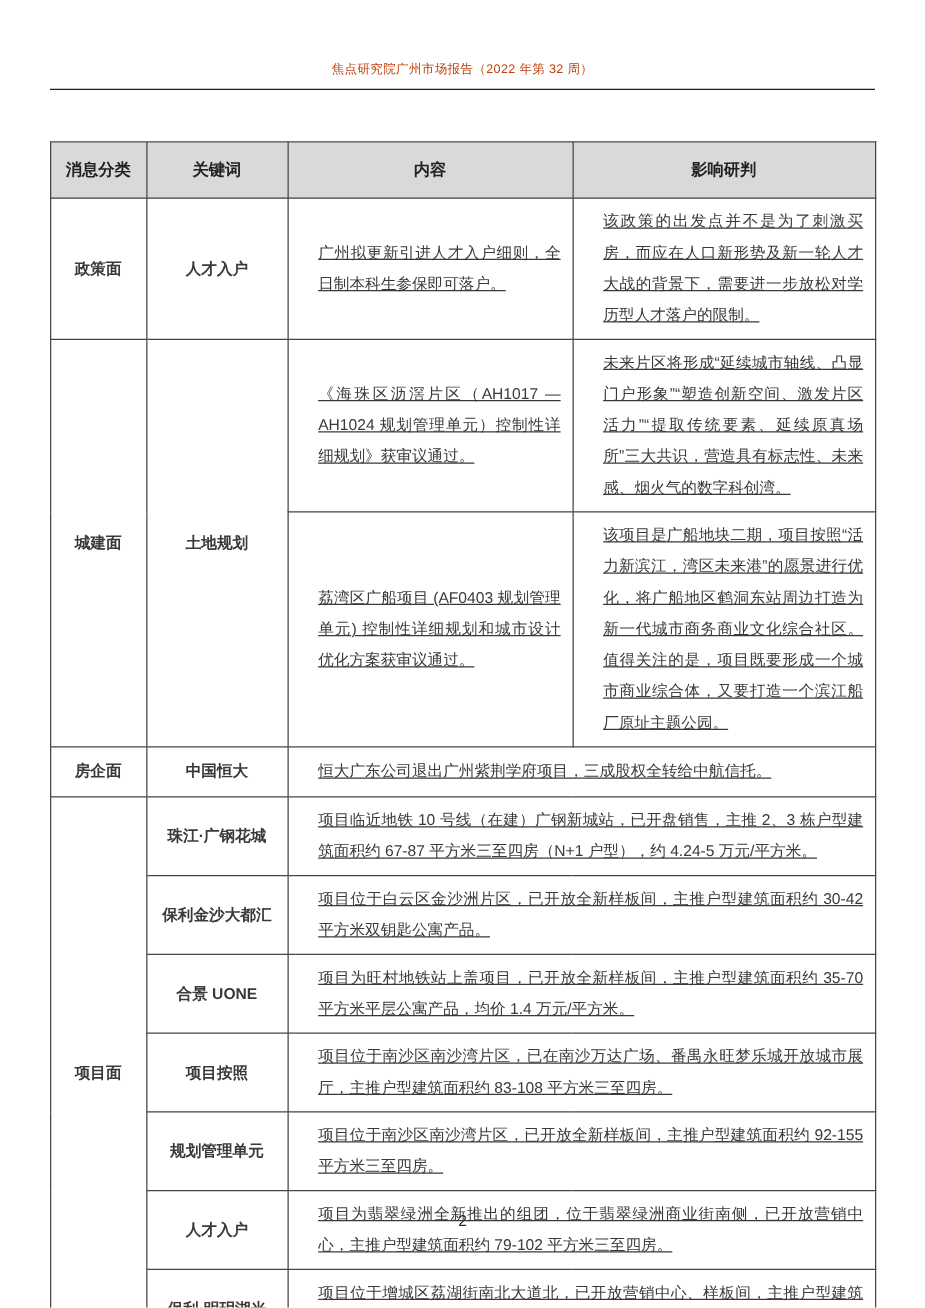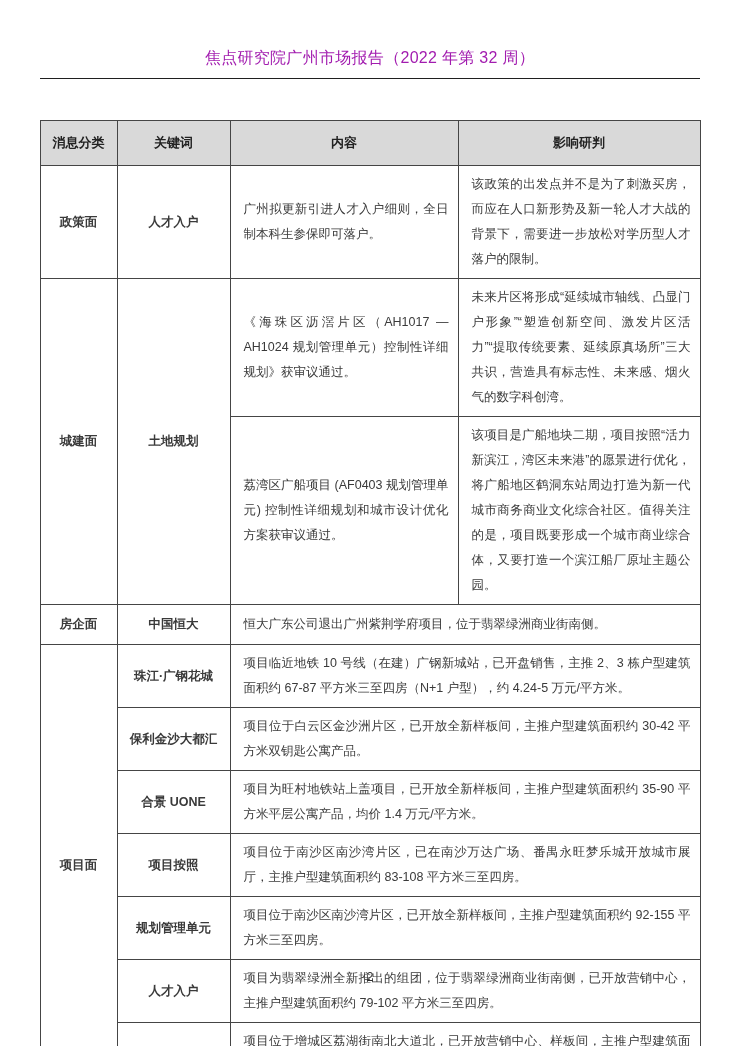--- a/index.html
+++ b/index.html
@@ -12,22 +12,22 @@
     color: #3a3a3a;
     overflow: hidden;
   }
   .doc-header {
     width: 660px;
     margin: 0 auto;
     padding-top: 48px;
     text-align: center;
   }
   .doc-title {
-    font-size: 16px;
-    color: #a21caf;
+    font-size: 10px;
+    color: #c2410c;
     letter-spacing: 0.3px;
     padding-bottom: 9px;
   }
   .header-rule {
     border: none;
     border-top: 1.5px solid #1f1f1f;
     height: 0;
   }
   table.report {
     width: 660px;
@@ -52,21 +52,22 @@
     color: #222;
   }
   td.cat, td.kw {
     font-weight: bold;
     text-align: center;
     padding: 0 5px;
     color: #2b2b2b;
   }
   td.txt {
     text-align: justify;
-    padding: 6px 9px 6px 13px;
+    padding: 6px 9px 6px 24px;
+    text-decoration: underline;
   }
   tr.r-policy  { height: 107px; }
   tr.r-urban1  { height: 123px; }
   tr.r-urban2  { height: 140px; }
   tr.r-dev     { height: 40px;  }
   tr.r-proj-a  { height: 57px;  }
   tr.r-proj    { height: 50px;  }
   tr.r-proj-z  { height: 57px;  }
   .page-number {
     position: absolute;
@@ -114,34 +115,34 @@
       <td class="txt">《海珠区沥滘片区（AH1017 — AH1024 规划管理单元）控制性详细规划》获审议通过。</td>
       <td class="txt">未来片区将形成“延续城市轴线、凸显门户形象”“塑造创新空间、激发片区活力”“提取传统要素、延续原真场所”三大共识，营造具有标志性、未来感、烟火气的数字科创湾。</td>
     </tr>
     <tr class="r-urban2">
       <td class="txt">荔湾区广船项目 (AF0403 规划管理单元) 控制性详细规划和城市设计优化方案获审议通过。</td>
       <td class="txt">该项目是广船地块二期，项目按照“活力新滨江，湾区未来港”的愿景进行优化，将广船地区鹤洞东站周边打造为新一代城市商务商业文化综合社区。值得关注的是，项目既要形成一个城市商业综合体，又要打造一个滨江船厂原址主题公园。</td>
     </tr>
     <tr class="r-dev">
       <td class="cat">房企面</td>
       <td class="kw">中国恒大</td>
-      <td class="txt" colspan="2">恒大广东公司退出广州紫荆学府项目，位于翡翠绿洲商业街南侧。</td>
+      <td class="txt" colspan="2">恒大广东公司退出广州紫荆学府项目，三成股权全转给中航信托。</td>
     </tr>
     <tr class="r-proj-a">
       <td class="cat" rowspan="7">项目面</td>
       <td class="kw">珠江·广钢花城</td>
       <td class="txt" colspan="2">项目临近地铁 10 号线（在建）广钢新城站，已开盘销售，主推 2、3 栋户型建筑面积约 67-87 平方米三至四房（N+1 户型），约 4.24-5 万元/平方米。</td>
     </tr>
     <tr class="r-proj">
       <td class="kw">保利金沙大都汇</td>
       <td class="txt" colspan="2">项目位于白云区金沙洲片区，已开放全新样板间，主推户型建筑面积约 30-42 平方米双钥匙公寓产品。</td>
     </tr>
     <tr class="r-proj">
       <td class="kw">合景 UONE</td>
-      <td class="txt" colspan="2">项目为旺村地铁站上盖项目，已开放全新样板间，主推户型建筑面积约 35-90 平方米平层公寓产品，均价 1.4 万元/平方米。</td>
+      <td class="txt" colspan="2">项目为旺村地铁站上盖项目，已开放全新样板间，主推户型建筑面积约 35-70 平方米平层公寓产品，均价 1.4 万元/平方米。</td>
     </tr>
     <tr class="r-proj">
       <td class="kw">项目按照</td>
       <td class="txt" colspan="2">项目位于南沙区南沙湾片区，已在南沙万达广场、番禺永旺梦乐城开放城市展厅，主推户型建筑面积约 83-108 平方米三至四房。</td>
     </tr>
     <tr class="r-proj">
       <td class="kw">规划管理单元</td>
       <td class="txt" colspan="2">项目位于南沙区南沙湾片区，已开放全新样板间，主推户型建筑面积约 92-155 平方米三至四房。</td>
     </tr>
     <tr class="r-proj">

